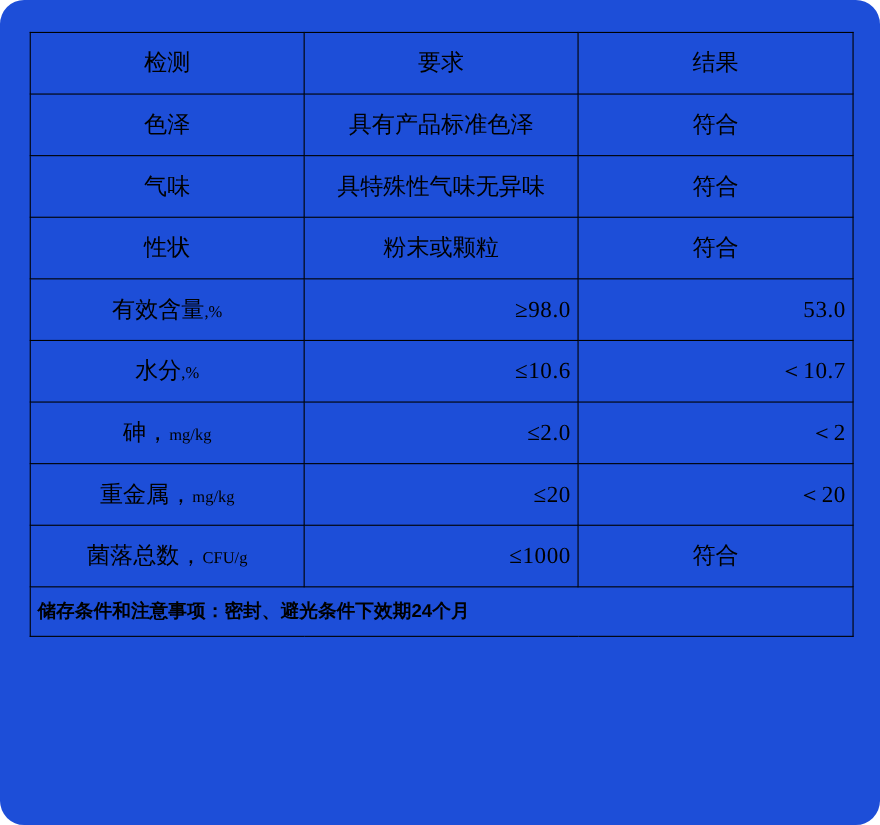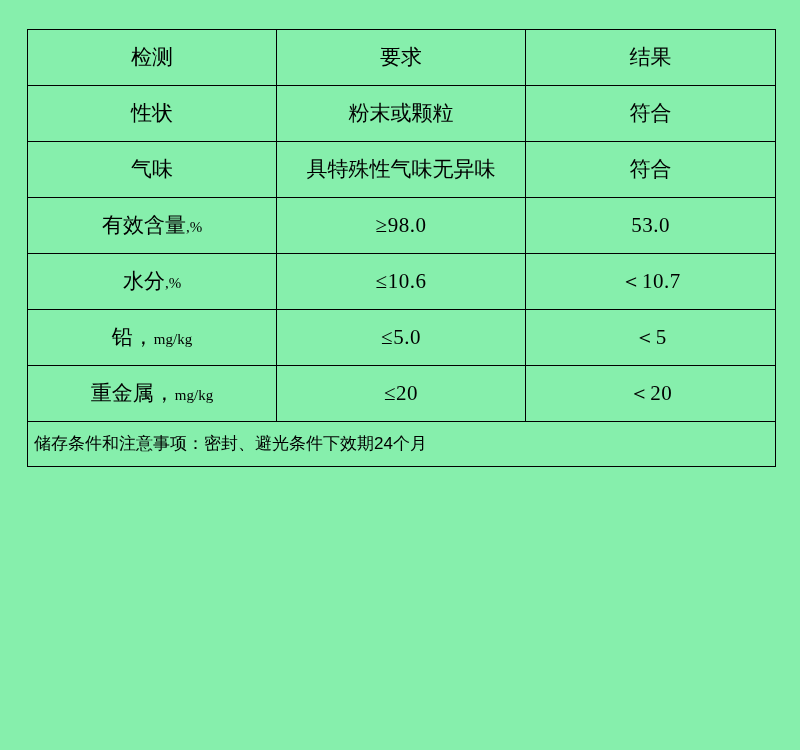--- a/index.html
+++ b/index.html
@@ -11,21 +11,22 @@
     width: 800px;
     height: 750px;
     font-family: "Liberation Serif", "DejaVu Serif", serif;
     color: #000000;
     overflow: hidden;
   }
   .page {
     position: relative;
     width: 800px;
     height: 750px;
-    background: #86efac;
+    background: #1d4ed8;
+    border-radius: 22px;
   }
   .spec-table {
     position: absolute;
     left: 27px;
     top: 29px;
     width: 748px;
     border-collapse: collapse;
     table-layout: fixed;
   }
   .spec-table td {
@@ -46,32 +47,33 @@
     display: block;
     padding: 0 6px;
     white-space: nowrap;
   }
   .unit {
     font-size: 15px;
   }
   .num {
     font-family: "Liberation Serif", "DejaVu Serif", serif;
     letter-spacing: 0.5px;
+    text-align: right;
   }
   .footer-row td {
     height: 44px;
     text-align: left;
     font-size: 18px;
     border: 1px solid #000000;
   }
   .footer-inner {
     display: block;
     padding-left: 6px;
     font-family: "Liberation Sans", "DejaVu Sans", sans-serif;
-    font-weight: normal;
+    font-weight: bold;
     font-size: 17px;
     white-space: nowrap;
   }
 </style>
 </head>
 <body>
 
 <div class="page">
   <table class="spec-table">
     <colgroup>
@@ -85,47 +87,58 @@
             <span class="cell-inner">检测</span>
           </td>
         <td>
             <span class="cell-inner">要求</span>
           </td>
         <td>
             <span class="cell-inner">结果</span>
           </td>
       </tr>
 
+      <tr>
+        <td>
+            <span class="cell-inner">色泽</span>
+          </td>
+        <td>
+            <span class="cell-inner">具有产品标准色泽</span>
+          </td>
+        <td>
+            <span class="cell-inner">符合</span>
+          </td>
+      </tr>
+
+      <tr>
+        <td>
+            <span class="cell-inner">气味</span>
+          </td>
+        <td>
+            <span class="cell-inner">具特殊性气味无异味</span>
+          </td>
+        <td>
+            <span class="cell-inner">符合</span>
+          </td>
+      </tr>
 
       <tr>
         <td>
             <span class="cell-inner">性状</span>
           </td>
         <td>
             <span class="cell-inner">粉末或颗粒</span>
           </td>
         <td>
             <span class="cell-inner">符合</span>
           </td>
       </tr>
 
       <tr>
         <td>
-            <span class="cell-inner">气味</span>
-          </td>
-        <td>
-            <span class="cell-inner">具特殊性气味无异味</span>
-          </td>
-        <td>
-            <span class="cell-inner">符合</span>
-          </td>
-      </tr>
-
-      <tr>
-        <td>
             <span class="cell-inner"><span>有效含量</span><span class="unit">,%</span></span>
           </td>
         <td>
             <span class="cell-inner num">≥98.0</span>
           </td>
         <td>
             <span class="cell-inner num">53.0</span>
           </td>
       </tr>
 
@@ -135,45 +148,56 @@
           </td>
         <td>
             <span class="cell-inner num">≤10.6</span>
           </td>
         <td>
             <span class="cell-inner num">＜10.7</span>
           </td>
       </tr>
 
 
-
-      <tr>
-        <td>
-            <span class="cell-inner"><span>铅，</span><span class="unit">mg/kg</span></span>
-          </td>
-        <td>
-            <span class="cell-inner num">≤5.0</span>
-          </td>
-        <td>
-            <span class="cell-inner num">＜5</span>
-          </td>
-      </tr>
+      <tr>
+        <td>
+            <span class="cell-inner"><span>砷，</span><span class="unit">mg/kg</span></span>
+          </td>
+        <td>
+            <span class="cell-inner num">≤2.0</span>
+          </td>
+        <td>
+            <span class="cell-inner num">＜2</span>
+          </td>
+      </tr>
+
 
       <tr>
         <td>
             <span class="cell-inner"><span>重金属，</span><span class="unit">mg/kg</span></span>
           </td>
         <td>
             <span class="cell-inner num">≤20</span>
           </td>
         <td>
             <span class="cell-inner num">＜20</span>
           </td>
       </tr>
 
+      <tr>
+        <td>
+            <span class="cell-inner"><span>菌落总数，</span><span class="unit">CFU/g</span></span>
+          </td>
+        <td>
+            <span class="cell-inner num">≤1000</span>
+          </td>
+        <td>
+            <span class="cell-inner">符合</span>
+          </td>
+      </tr>
 
 
       <tr class="footer-row">
         <td colspan="3">
             <span class="footer-inner">储存条件和注意事项：密封、避光条件下效期24个月</span>
           </td>
       </tr>
     </tbody>
   </table>
 </div>

